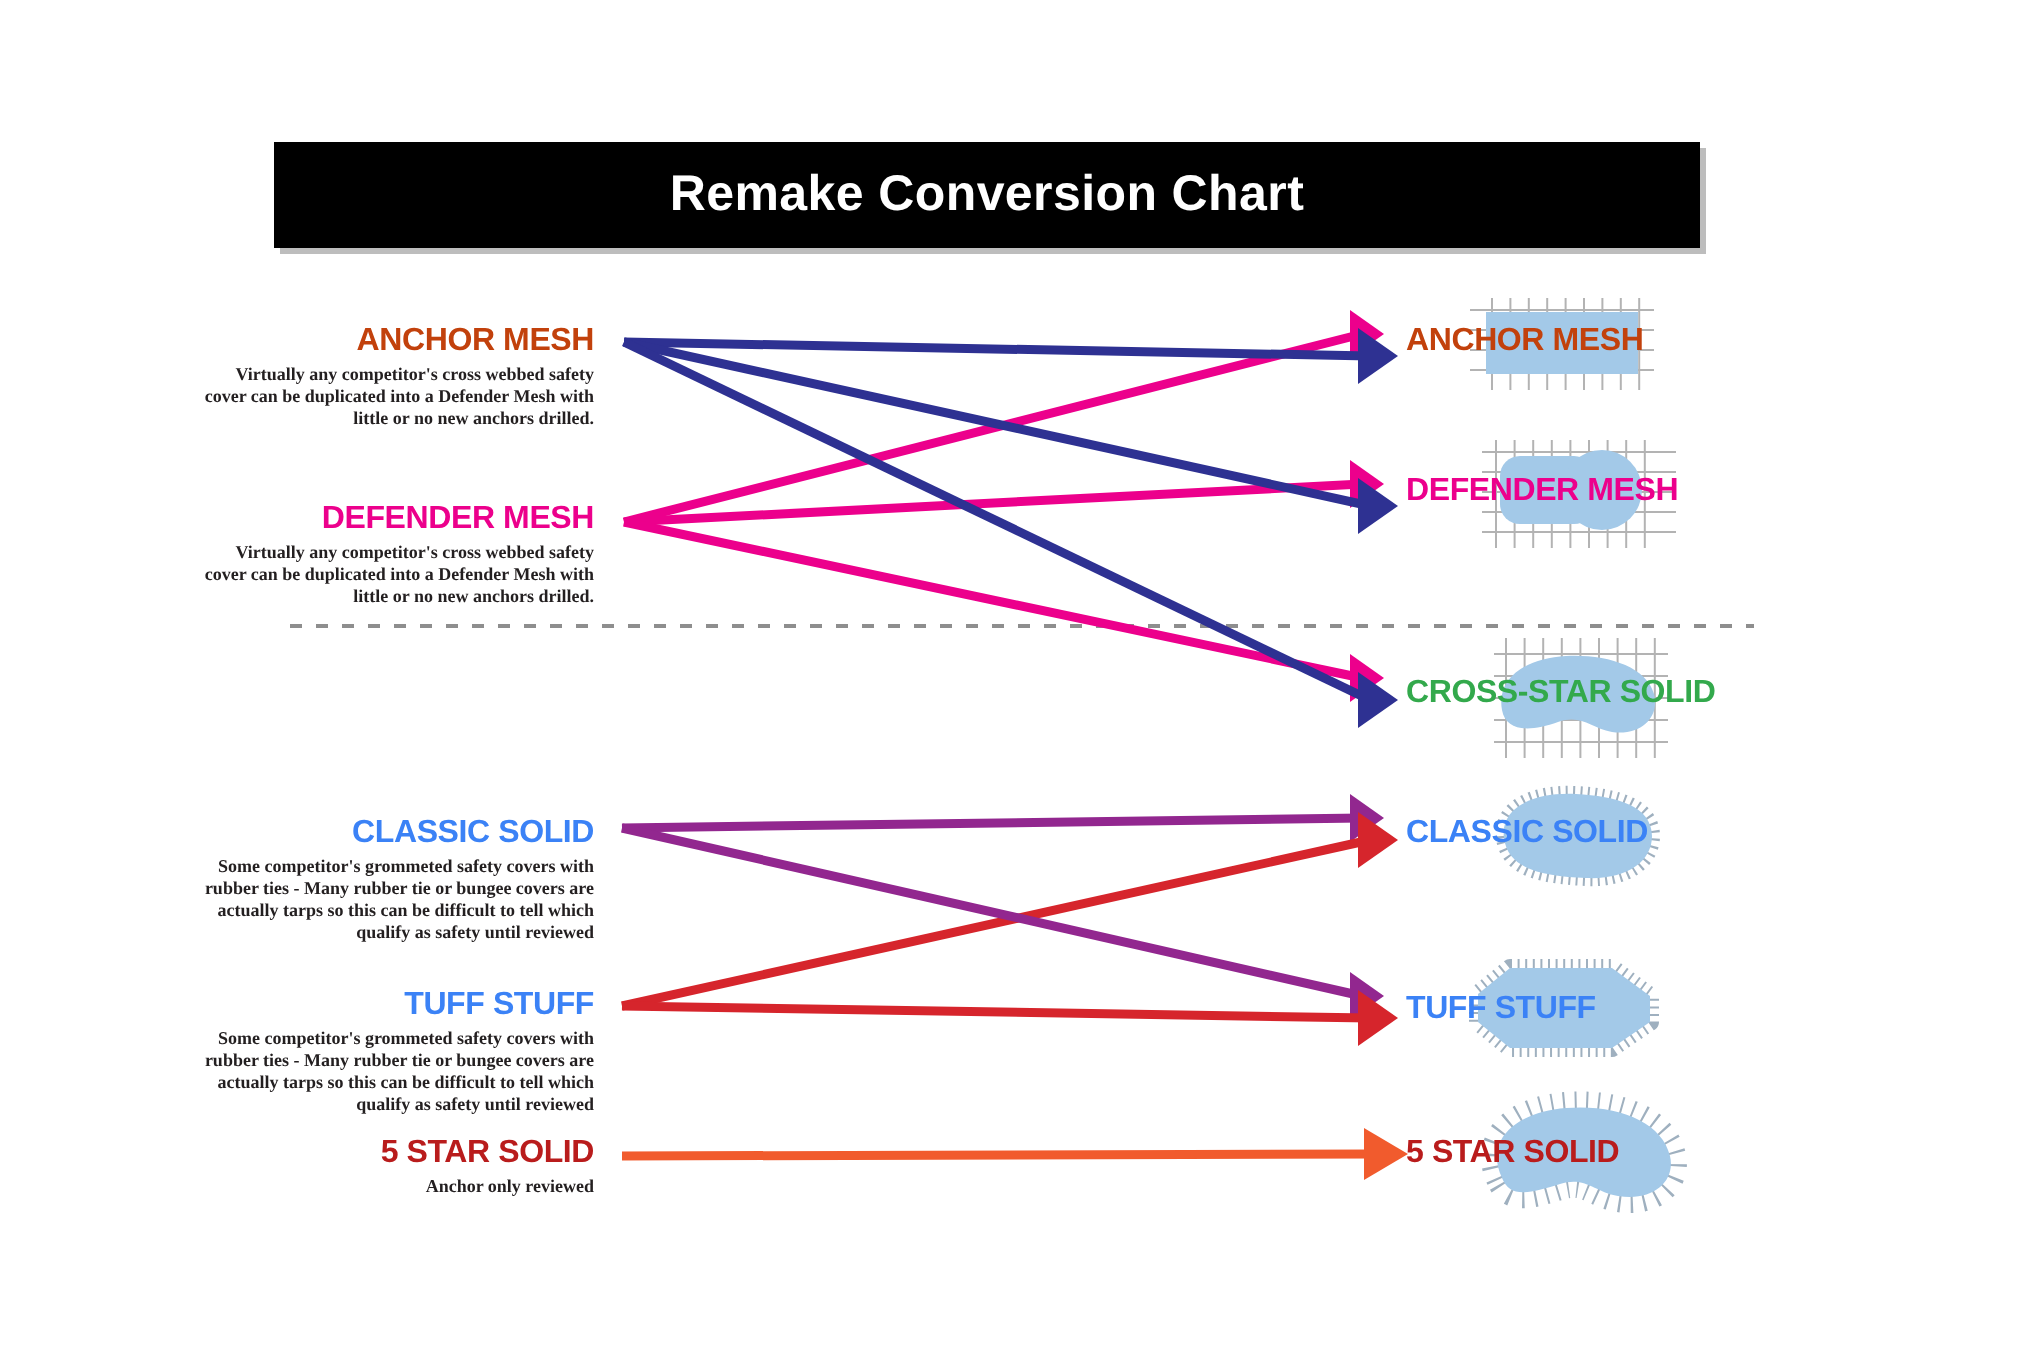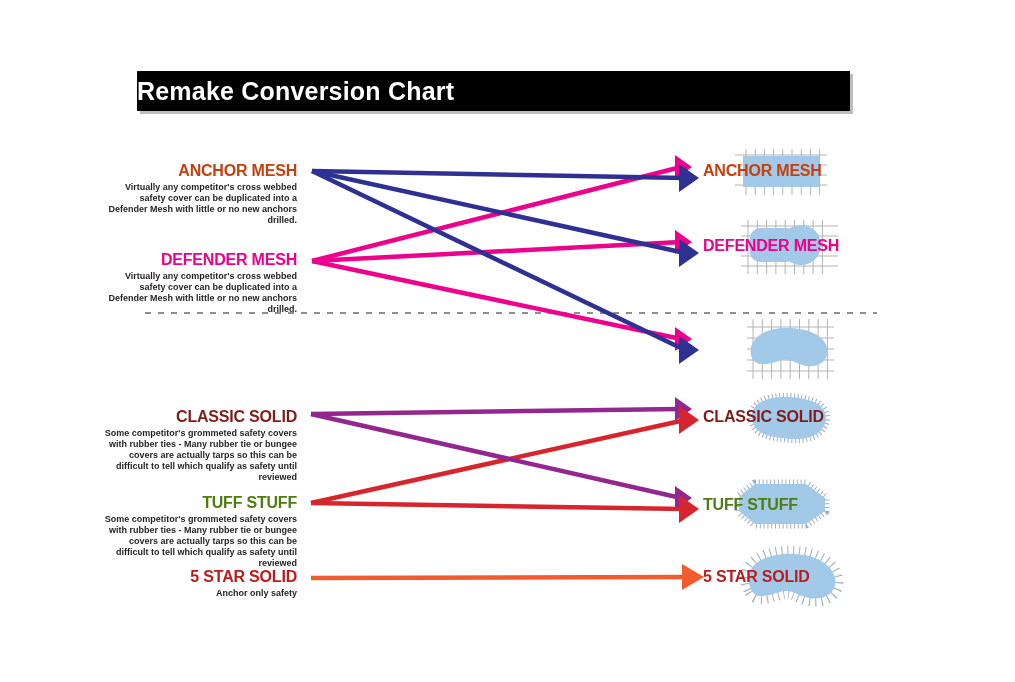--- a/index.html
+++ b/index.html
@@ -1,28 +1,28 @@
 <!DOCTYPE html>
 <html><head>
 <meta charset="utf-8">
 <style>
   html,body{margin:0;padding:0;background:#fff;}
   .stage{position:relative;width:1015px;height:682px;background:#ffffff;overflow:hidden;
          font-family:"Liberation Sans","DejaVu Sans",sans-serif;}
-  .titlebar{position:absolute;left:137px;top:71px;width:713px;height:40px;background:#000;
-            color:#fff;display:flex;align-items:center;justify-content:flex-start;
+  .titlebar{position:absolute;left:137px;top:71px;width:713px;height:53px;background:#000;
+            color:#fff;display:flex;align-items:center;justify-content:center;
             font-size:25px;font-weight:700;letter-spacing:0.2px;box-shadow:3px 3px 0 #bdbdbd;z-index:3;}
   svg.overlay{position:absolute;left:0;top:0;z-index:1;}
   .lp{position:absolute;left:102px;width:195px;text-align:right;z-index:2;}
   .lp-h{font-size:16px;font-weight:700;letter-spacing:-0.2px;line-height:18px;}
-  .lp-d{font-size:9px;font-weight:700;line-height:11px;color:#231f20;margin-top:2px;}
+  .lp-d{font-size:9px;font-weight:700;line-height:11px;color:#231f20;margin-top:2px;font-family:Liberation Serif, serif;}
   .rp{position:absolute;left:703px;font-size:16px;font-weight:700;letter-spacing:-0.2px;
       line-height:18px;z-index:2;white-space:nowrap;}
   .c-am{color:#c2410c}.c-dm{color:#ec008c}.c-cs{color:#33a94c}
-  .c-cl{color:#7f1d1d}.c-tf{color:#4d7c0f}.c-5s{color:#b91c1c}
+  .c-cl{color:#3b82f6}.c-tf{color:#3b82f6}.c-5s{color:#b91c1c}
   .cover{fill:#a3c9e8;}
   .gridline{stroke:#b3b3b3;stroke-width:1;}
   .ticks{fill:none;stroke:#9fb0bf;}
   .t8{stroke-width:8;stroke-dasharray:1 2.6;}
   .t9{stroke-width:9;stroke-dasharray:1 2.8;}
   .t16{stroke-width:16;stroke-dasharray:1 4.6;}
 </style>
 </head>
 <body>
 
@@ -155,22 +155,23 @@
   <div class="lp" style="top:408px">
     <div class="lp-h c-cl">CLASSIC SOLID</div>
     <div class="lp-d">Some competitor's grommeted safety covers with rubber ties - Many rubber tie or bungee covers are actually tarps so this can be difficult to tell which qualify as safety until reviewed</div>
   </div>
   <div class="lp" style="top:494px">
     <div class="lp-h c-tf">TUFF STUFF</div>
     <div class="lp-d">Some competitor's grommeted safety covers with rubber ties - Many rubber tie or bungee covers are actually tarps so this can be difficult to tell which qualify as safety until reviewed</div>
   </div>
   <div class="lp" style="top:568px">
     <div class="lp-h c-5s">5 STAR SOLID</div>
-    <div class="lp-d">Anchor only safety</div>
+    <div class="lp-d">Anchor only reviewed</div>
   </div>
 
   <div class="rp c-am" style="top:162px">ANCHOR MESH</div>
   <div class="rp c-dm" style="top:237px">DEFENDER MESH</div>
+  <div class="rp c-cs" style="top:338px">CROSS-STAR SOLID</div>
   <div class="rp c-cl" style="top:408px">CLASSIC SOLID</div>
   <div class="rp c-tf" style="top:496px">TUFF STUFF</div>
   <div class="rp c-5s" style="top:568px">5 STAR SOLID</div>
 
 </div>
 
 </body></html>

